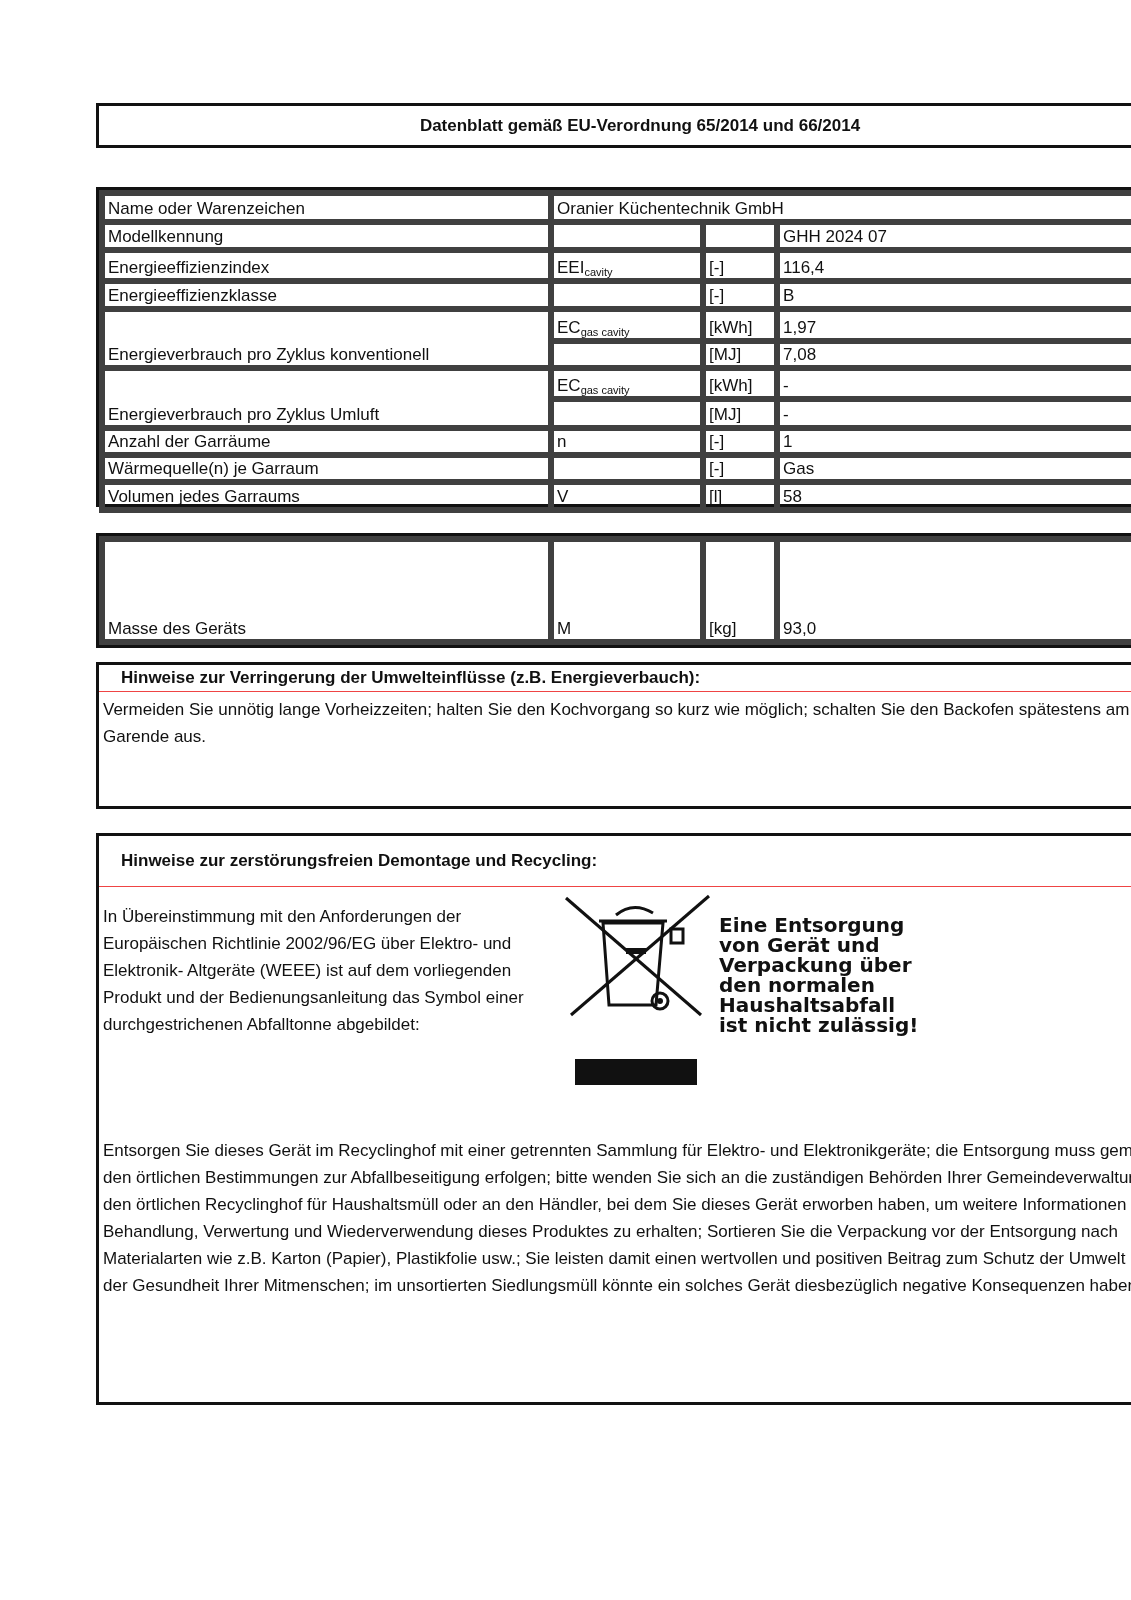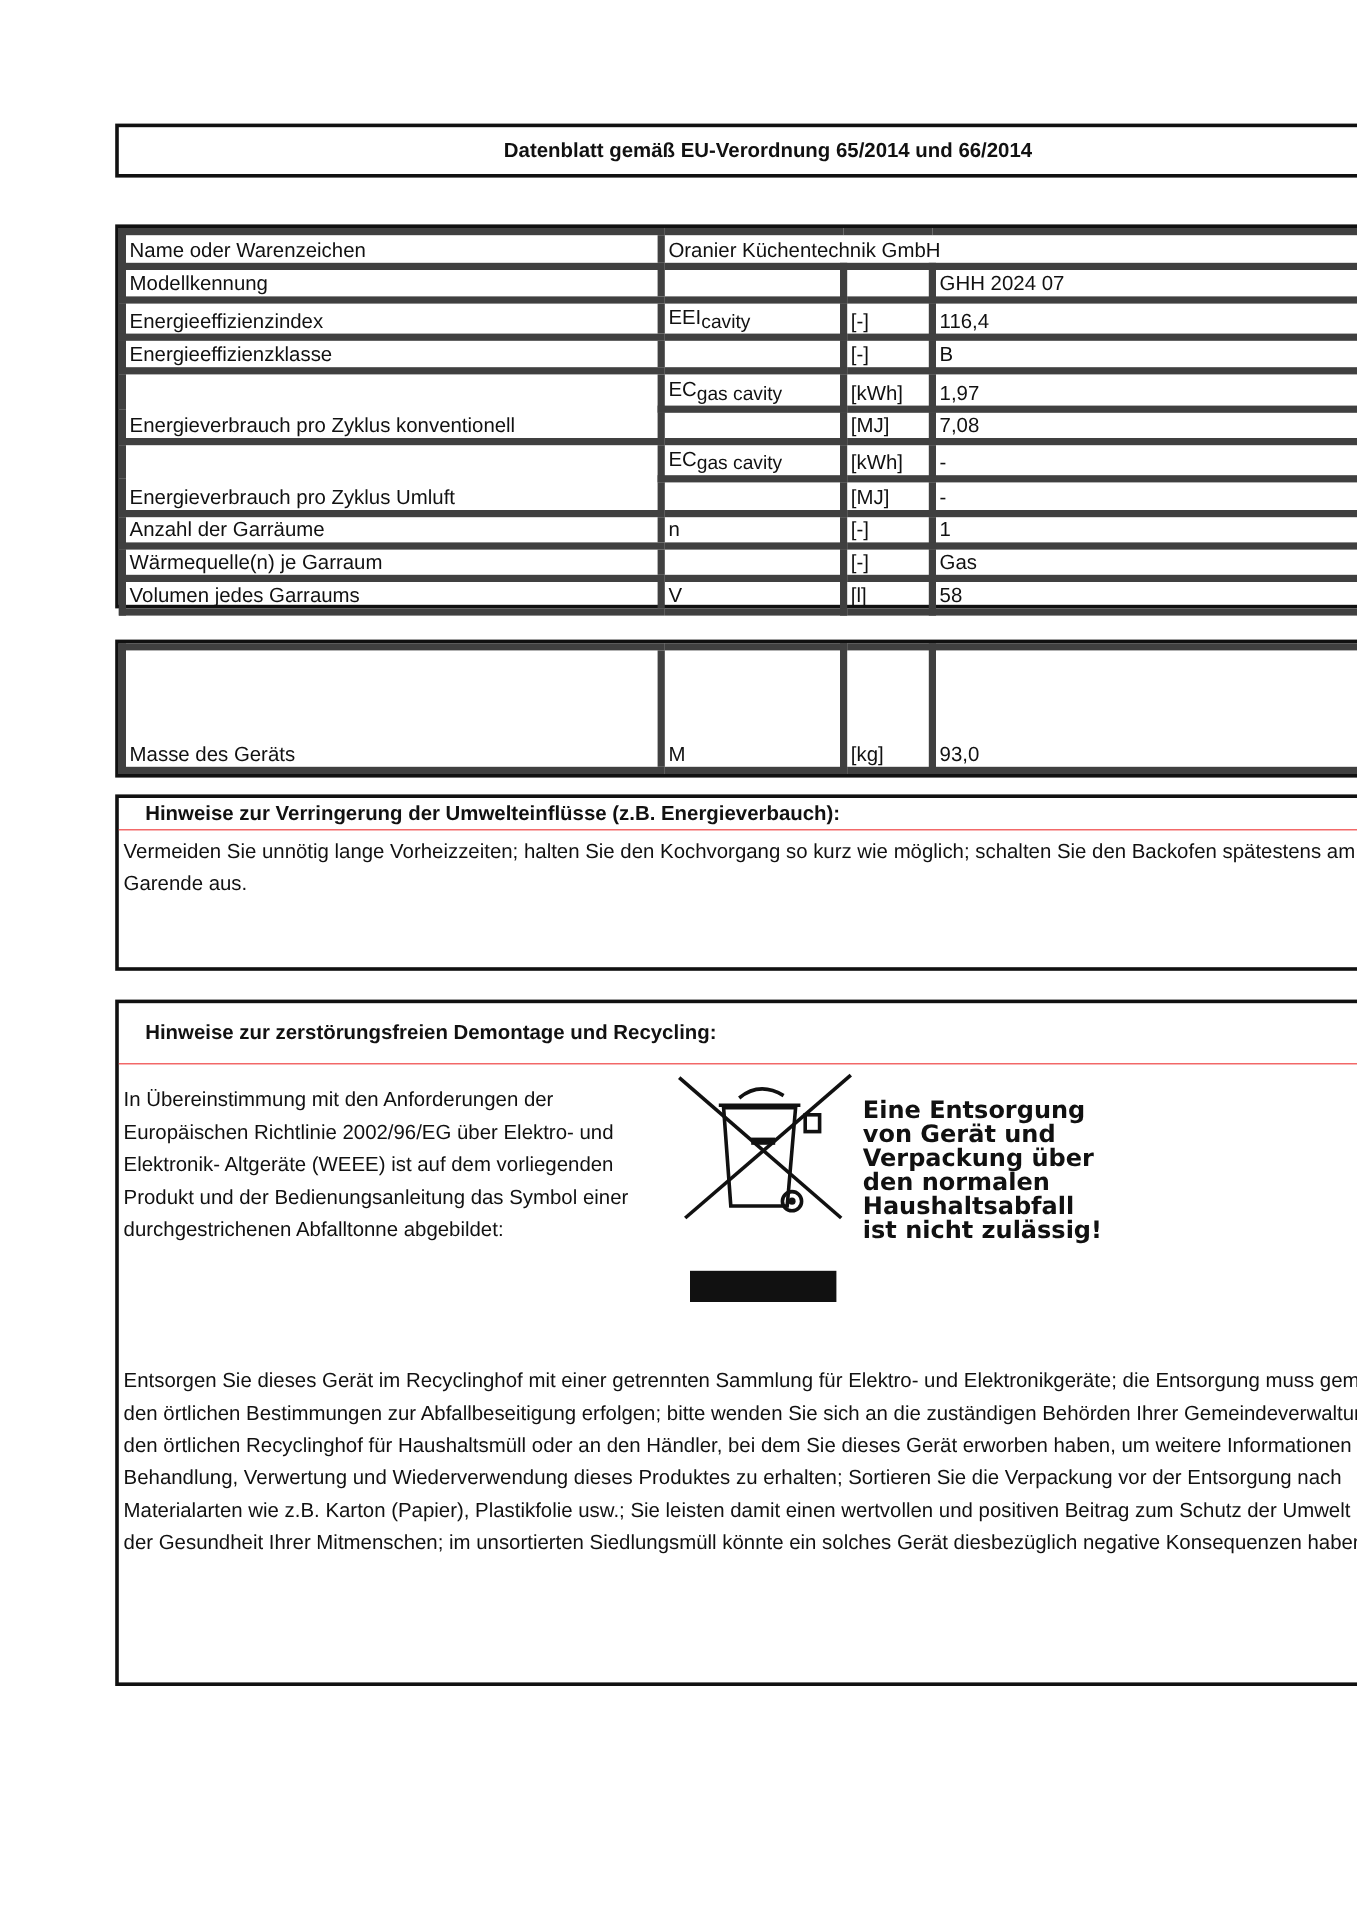--- a/index.html
+++ b/index.html
@@ -3,21 +3,21 @@
 <meta charset="utf-8">
 <style>
   html, body { margin: 0; padding: 0; background: #ffffff; }
   body { width: 1131px; height: 1600px; position: relative; font-family: "Liberation Sans", sans-serif; color: #111; }
   .box { position: absolute; left: 96px; width: 1088px; box-sizing: border-box; border: 3px solid #111; background: #fff; }
   .title-box { top: 103px; height: 45px; display: flex; align-items: center; justify-content: center; font-weight: bold; font-size: 17px; }
   table.grid { border-collapse: collapse; width: 100%; table-layout: fixed; font-size: 17px; }
   table.grid td { border: 6px solid #404040; padding: 0 3px; vertical-align: bottom; line-height: 1.1; white-space: nowrap; overflow: hidden; }
   table.grid td.c1 { border-right: 3px solid #111; }
   table.grid td.val { text-align: left; }
-  sub { font-size: 16px; vertical-align: -3px; }
+  sub { font-size: 11px; vertical-align: -3px; }
   .t1 { top: 187px; height: 320px; }
   .t1 table { height: 314px; }
   .t2 { top: 533px; height: 115px; }
   .t2 table { height: 109px; }
   .note { font-size: 17px; }
   .note-head { font-weight: bold; padding: 0 22px; border-bottom: 1px solid #ef4444; display: flex; align-items: center; }
   .note-body { padding: 4px 4px; line-height: 27px; }
   .n1 { top: 662px; height: 147px; }
   .n1 .note-head { height: 26px; }
   .n2 { top: 833px; height: 572px; }

